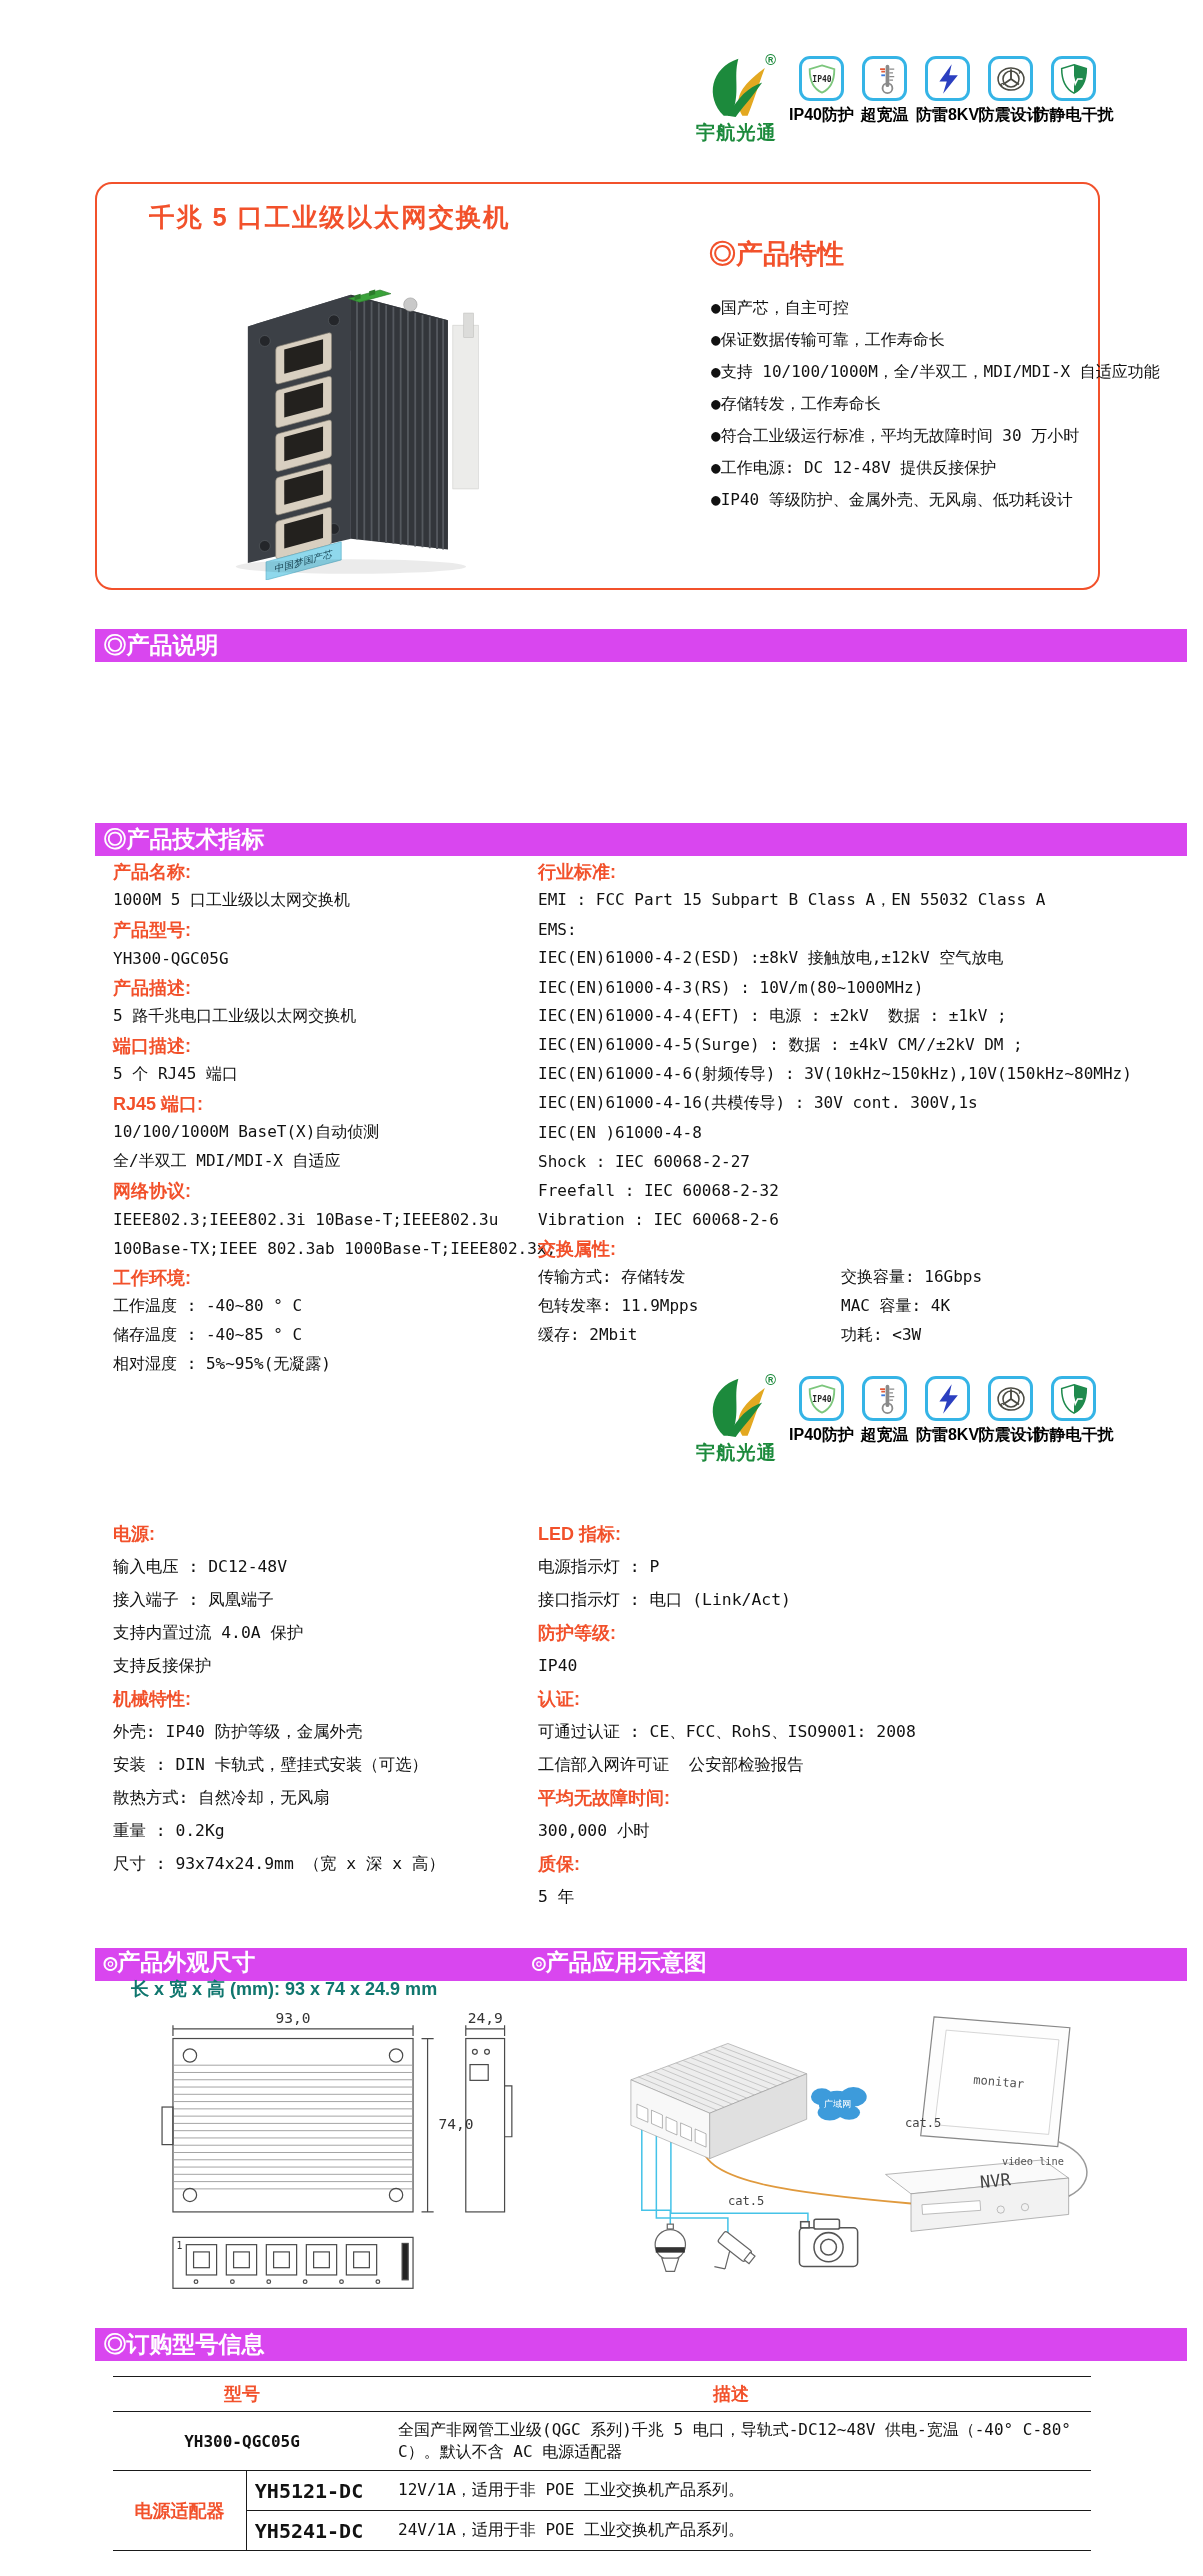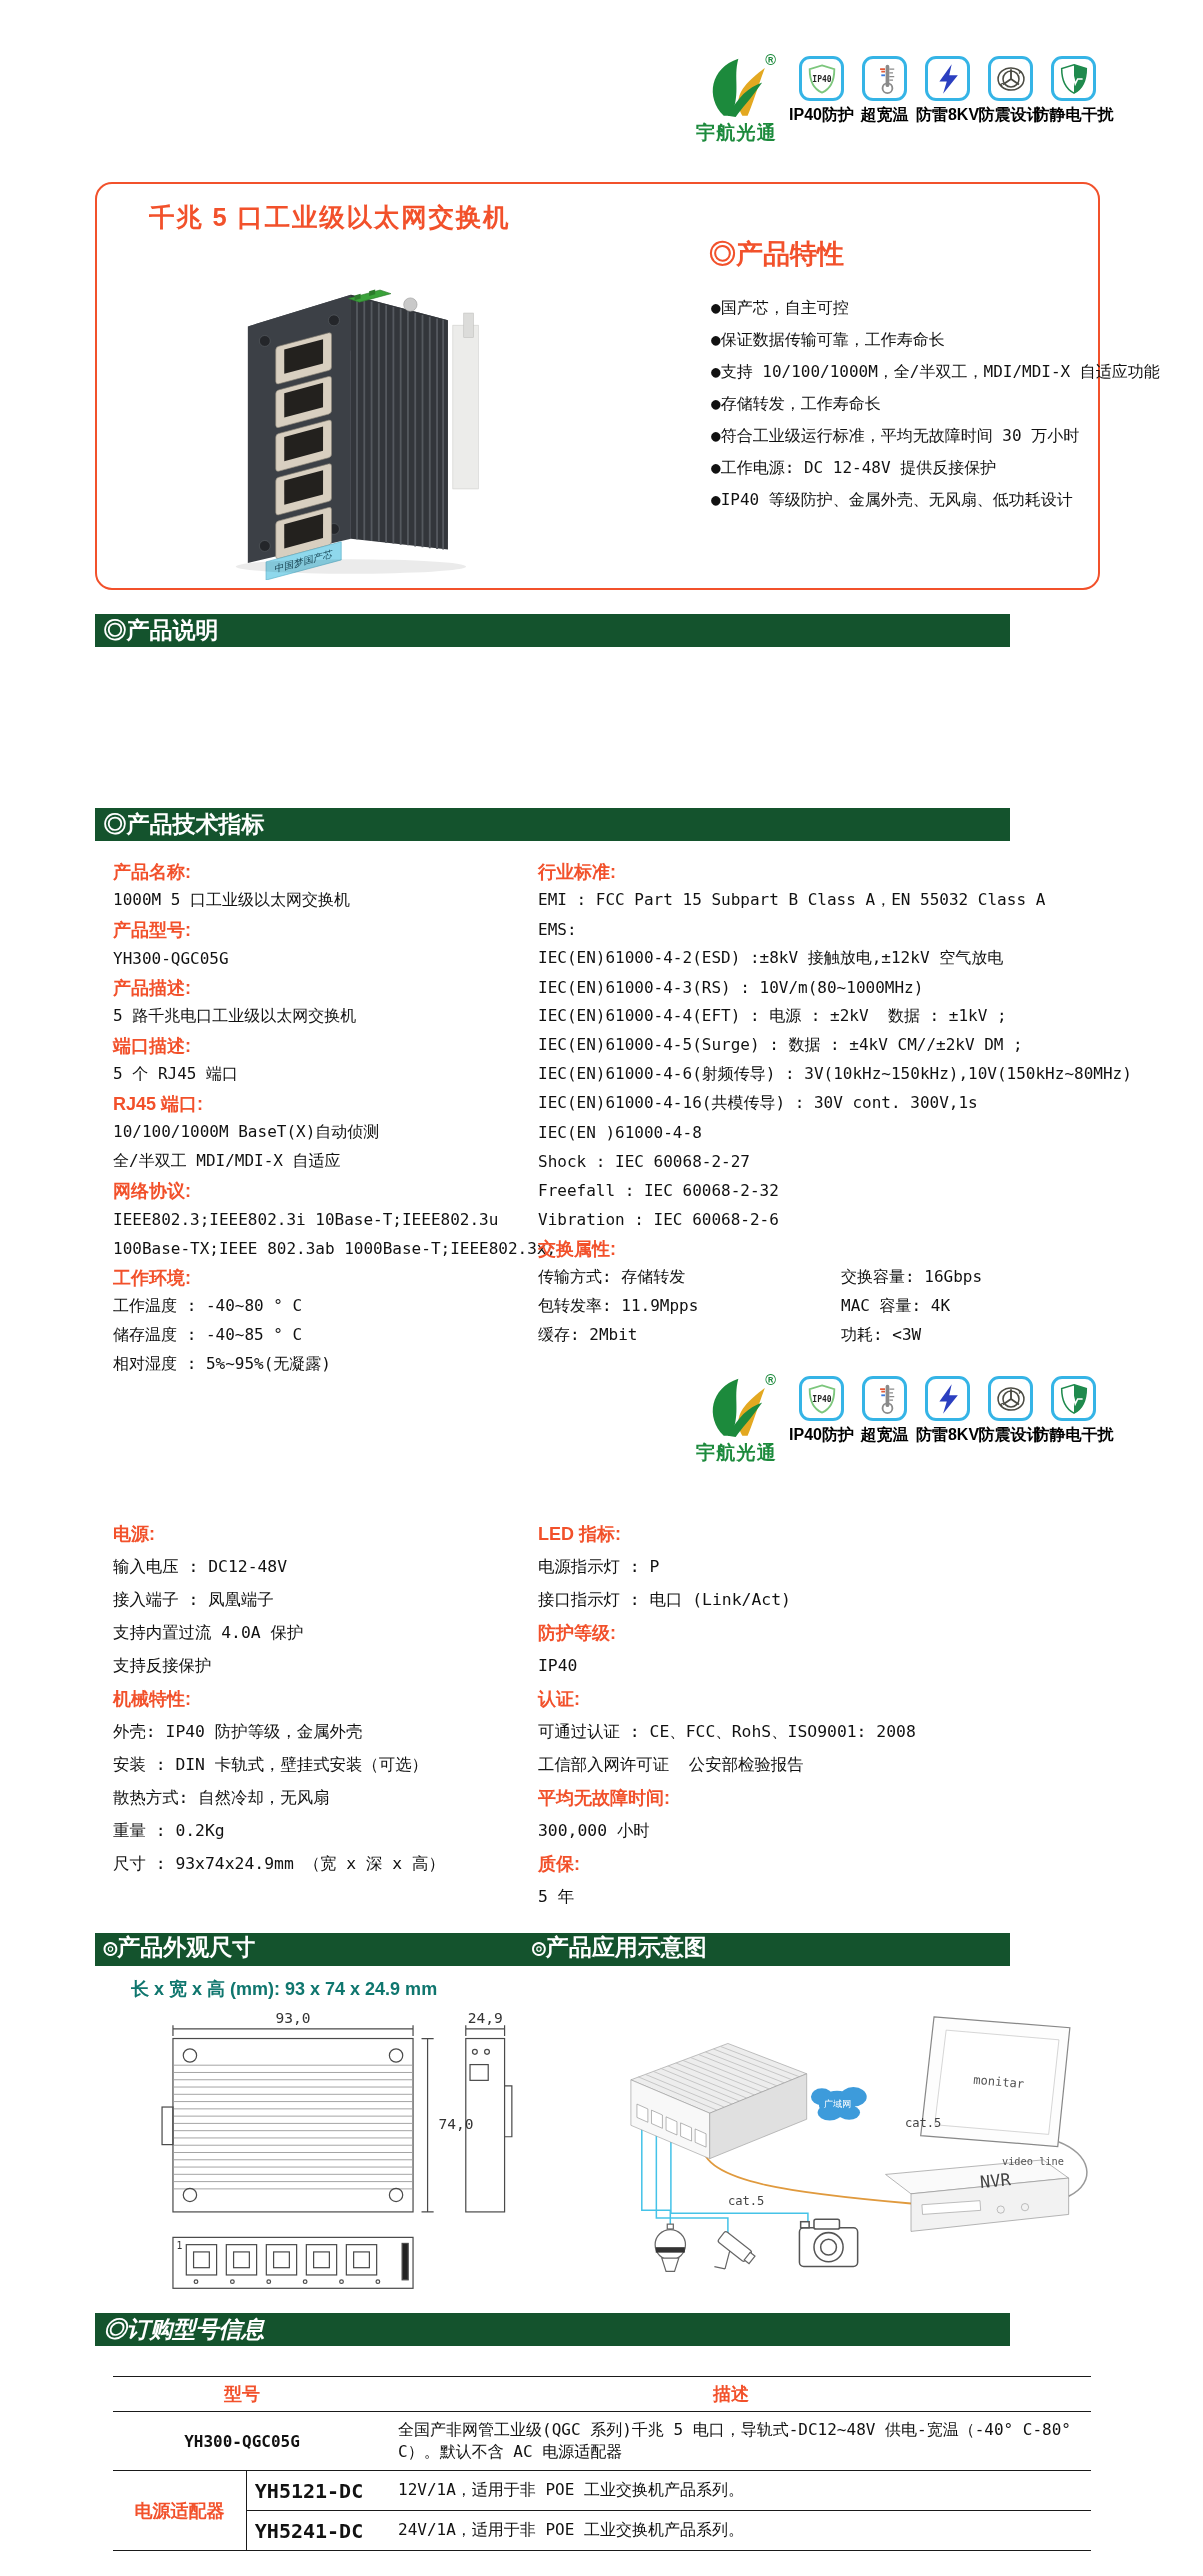--- a/index.html
+++ b/index.html
@@ -20,22 +20,22 @@
   
   .hero{position:absolute;left:95px;top:182px;width:1005px;height:408px;box-sizing:border-box;
         border:2.4px solid #f2512b;border-radius:17px;background:#fff;}
   .hero-title{position:absolute;left:52px;top:16px;color:#f2512b;font:bold 25.5px "Liberation Sans",sans-serif;letter-spacing:1.8px;}
   .features-heading{position:absolute;left:612px;top:52px;color:#f2512b;font:bold 27px "Liberation Sans",sans-serif;}
   .features{position:absolute;left:614px;top:108px;}
   .feature{height:32px;display:flex;align-items:center;font-size:16px;white-space:pre;}
   .product-photo{position:absolute;left:72px;top:38px;}
 
   
-  .gbar{position:absolute;left:95px;width:915px;height:33px;box-sizing:border-box;background:#14532d;
-        color:#fff;font:bold 23px "Liberation Sans",sans-serif;line-height:33px;padding-left:8.5px;}
+  .gbar{position:absolute;left:95px;width:1092px;height:33px;box-sizing:border-box;background:#d946ef;
+        color:#fff;font:bold 23px "Liberation Sans",sans-serif;line-height:33px;padding-left:8.5px;margin-top:15px;}
   .gbar .second{position:absolute;left:437px;top:0;}
 
   
   .desc-par{position:absolute;left:113px;top:672px;width:987px;font-size:17px;line-height:31px;
             text-align:justify;text-indent:35px;}
 
   
   .specs{position:absolute;left:113px;display:flex;}
   .spec-col-l{width:425px;}
   .spec-col-r{flex:1;}
@@ -448,21 +448,21 @@
     </g>
     <g fill="#fff" stroke="#555" stroke-width="2.5">
       <rect x="418" y="374" width="96" height="64" rx="7"></rect>
       <rect x="442" y="360" width="42" height="16" rx="3"></rect>
       <rect x="420" y="364" width="14" height="10"></rect>
       <circle cx="466" cy="406" r="24"></circle>
       <circle cx="466" cy="406" r="13"></circle>
     </g>
   </svg>
 
-  <div class="gbar" style="top:2313px;font-style:italic;">
+  <div class="gbar" style="top:2313px;">
     <span>◎订购型号信息</span>
   </div>
 
   <div class="order-table">
     <div class="ot-head">
       <div class="ot-hcell">型号</div>
       <div class="ot-hcell">描述</div>
     </div>
     <div class="ot-row1">
       <div class="ot-model">YH300-QGC05G</div>

